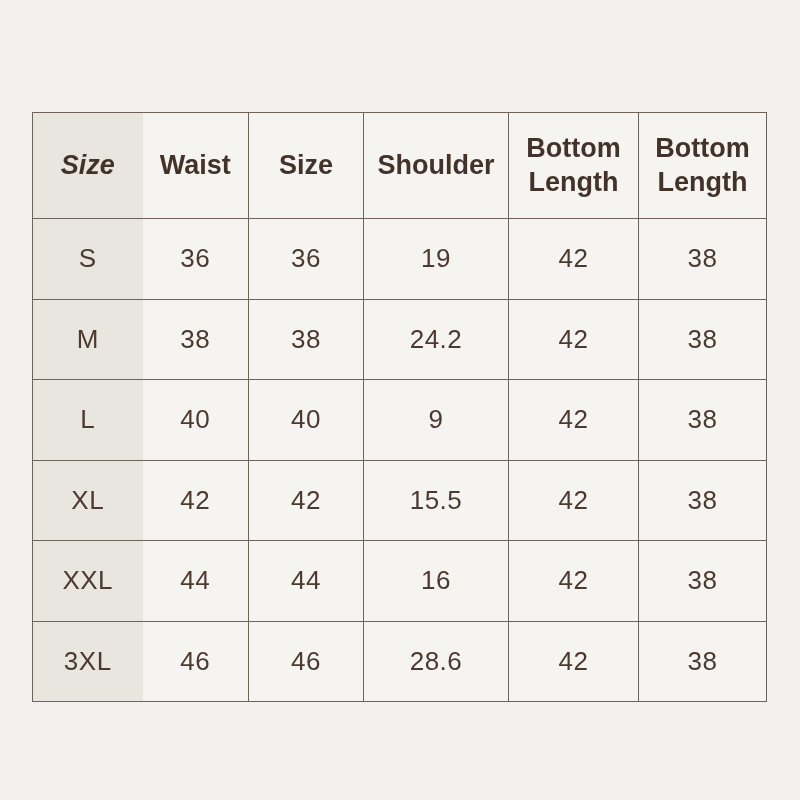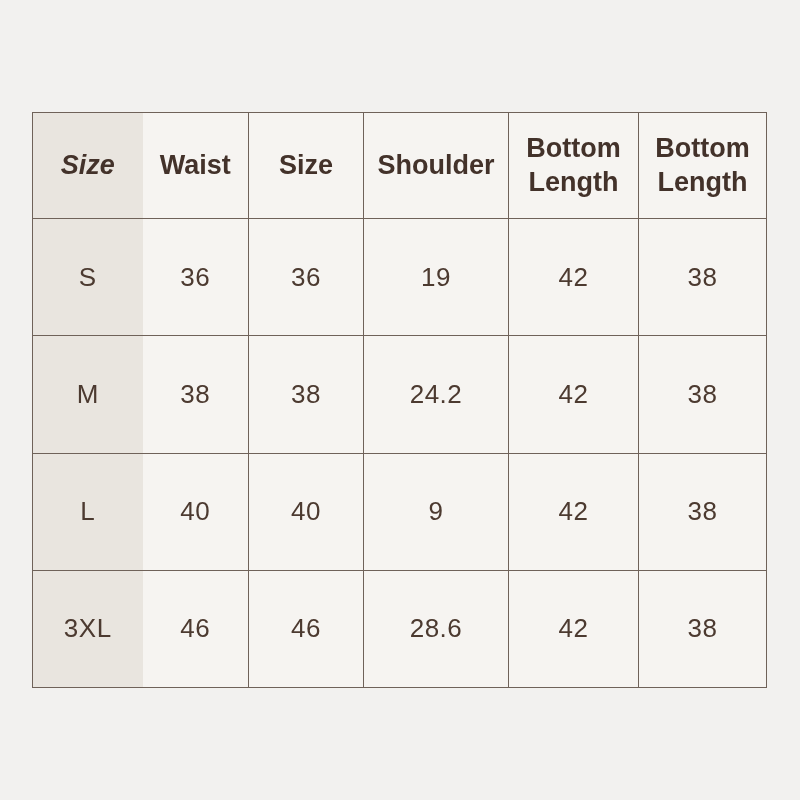--- a/index.html
+++ b/index.html
@@ -107,20 +107,36 @@
         </tr>
         <tr>
           <td class="size-col">L</td>
           <td>40</td>
           <td>40</td>
           <td>9</td>
           <td>42</td>
           <td>38</td>
         </tr>
         <tr>
+          <td class="size-col">XL</td>
+          <td>42</td>
+          <td>42</td>
+          <td>15.5</td>
+          <td>42</td>
+          <td>38</td>
+        </tr>
+        <tr>
+          <td class="size-col">XXL</td>
+          <td>44</td>
+          <td>44</td>
+          <td>16</td>
+          <td>42</td>
+          <td>38</td>
+        </tr>
+        <tr>
           <td class="size-col">3XL</td>
           <td>46</td>
           <td>46</td>
           <td>28.6</td>
           <td>42</td>
           <td>38</td>
         </tr>
       </tbody>
   </table>
 </div>

